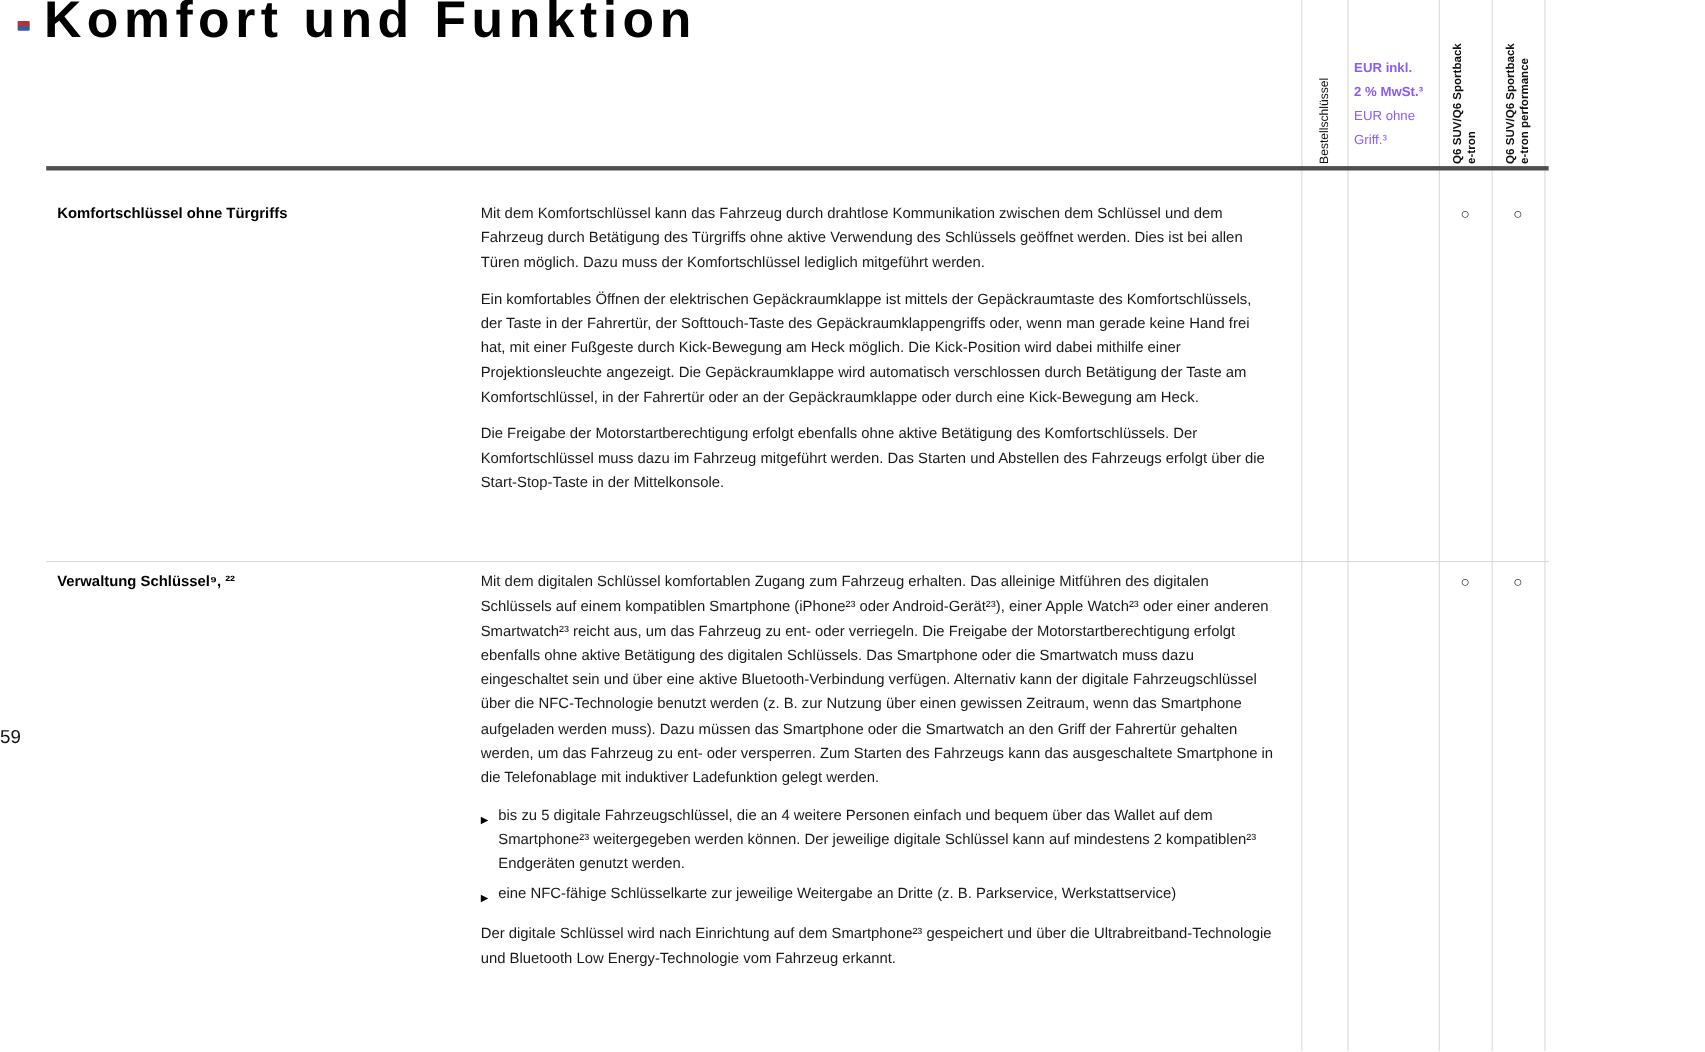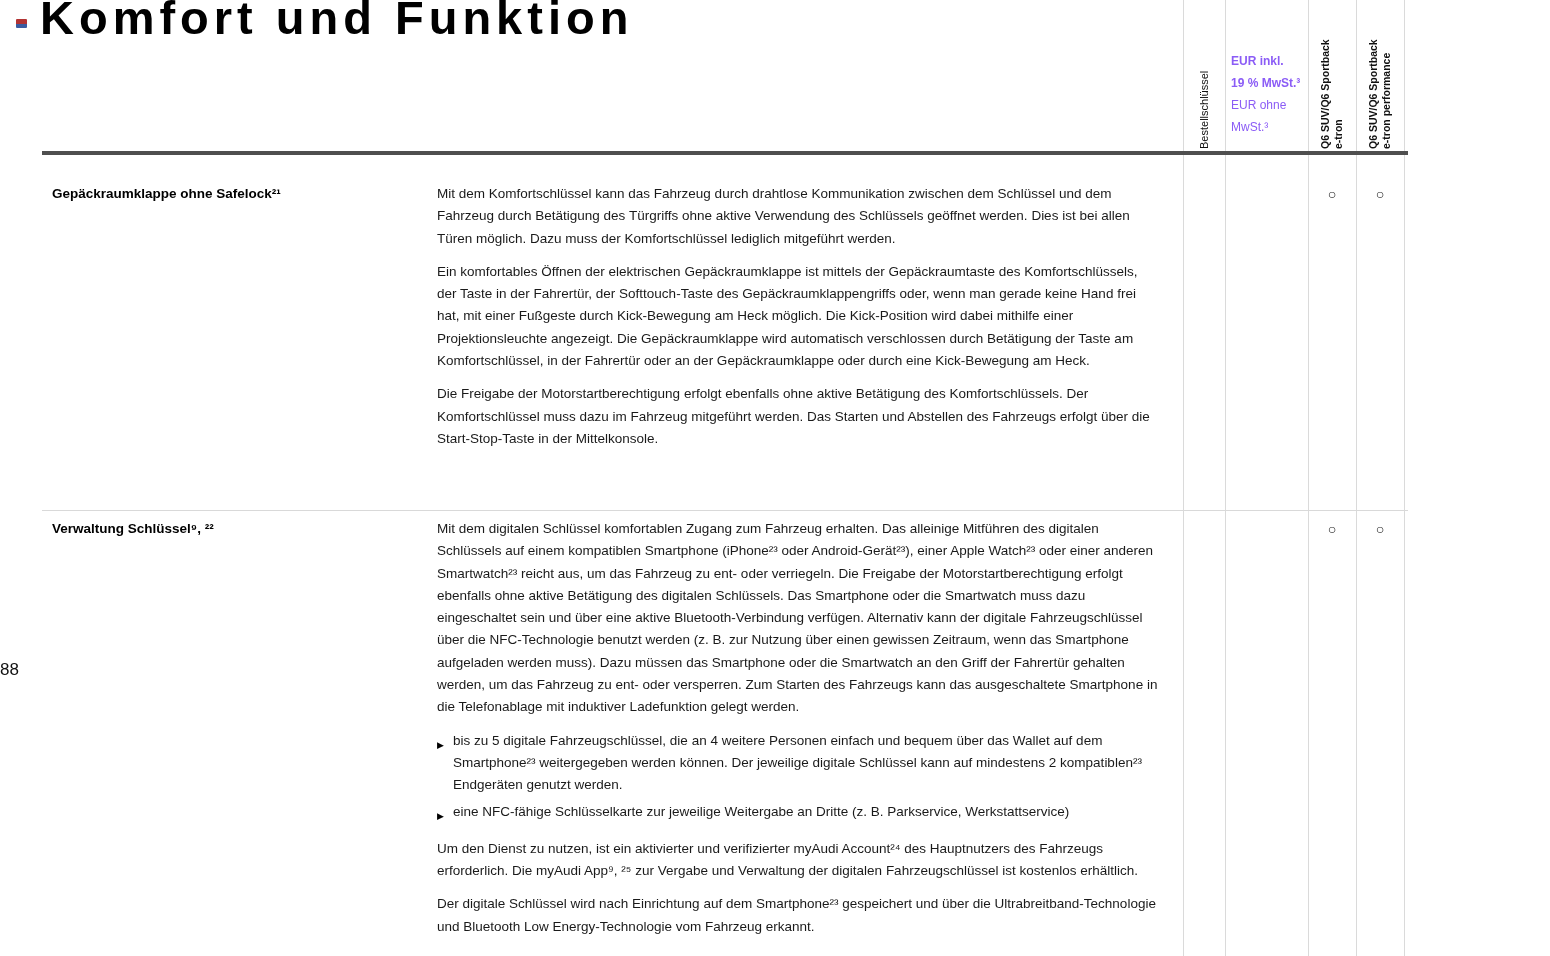--- a/index.html
+++ b/index.html
@@ -68,43 +68,43 @@
 </style>
 </head>
 <body>
 
 <div class="page">
 
   <div class="corner-icon"></div>
 
   <h1 class="title">Komfort und Funktion</h1>
 
-  <div class="page-number">88</div>
+  <div class="page-number">59</div>
 
   <div class="vline" style="left:1183px"></div>
   <div class="vline" style="left:1225px"></div>
   <div class="vline" style="left:1308px"></div>
   <div class="vline" style="left:1356px"></div>
   <div class="vline" style="left:1404px"></div>
   <div class="vline" style="left:1452px"></div>
   <div class="vline" style="left:1500px"></div>
   <div class="vline" style="left:1548px"></div>
 
   <div class="header-rule"></div>
   <div class="row-divider" style="top:510px"></div>
 
   <div class="vertical-header" style="left:1183px;width:42px">
     <span class="vtext regular">Bestellschlüssel</span>
   </div>
 
   <div class="price-header">
     <div class="bold">EUR inkl.</div>
-    <div class="bold">19 % MwSt.³</div>
+    <div class="bold">2 % MwSt.³</div>
     <div>EUR ohne</div>
-    <div>MwSt.³</div>
+    <div>Griff.³</div>
   </div>
 
   <div class="vertical-header" style="left:1308px;width:48px">
     <span class="vtext bold">Q6 SUV/Q6 Sportback
 e-tron</span>
   </div>
   <div class="vertical-header" style="left:1356px;width:48px">
     <span class="vtext bold">Q6 SUV/Q6 Sportback
 e-tron performance</span>
   </div>
@@ -115,21 +115,21 @@
   <div class="vertical-header" style="left:1452px;width:48px">
     <span class="vtext bold">Q6 SUV/Q6 Sportback
 S line business e-tron</span>
   </div>
   <div class="vertical-header" style="left:1500px;width:48px">
     <span class="vtext bold">SQ6 SUV/
 SQ6 Sportback e-tron</span>
   </div>
 
   <section class="row" style="top:183px">
-    <div class="feature">Gepäckraumklappe ohne Safelock²¹</div>
+    <div class="feature">Komfortschlüssel ohne Türgriffs</div>
     <div class="desc">
       <p>Mit dem Komfortschlüssel kann das Fahrzeug durch drahtlose Kommunikation zwischen dem Schlüssel und dem Fahrzeug durch Betätigung des Türgriffs ohne aktive Verwendung des Schlüssels geöffnet werden. Dies ist bei allen Türen möglich. Dazu muss der Komfortschlüssel lediglich mitgeführt werden.</p>
       <p>Ein komfortables Öffnen der elektrischen Gepäckraumklappe ist mittels der Gepäckraumtaste des Komfortschlüssels, der Taste in der Fahrertür, der Softtouch-Taste des Gepäckraumklappengriffs oder, wenn man gerade keine Hand frei hat, mit einer Fußgeste durch Kick-Bewegung am Heck möglich. Die Kick-Position wird dabei mithilfe einer Projektionsleuchte angezeigt. Die Gepäckraumklappe wird automatisch verschlossen durch Betätigung der Taste am Komfortschlüssel, in der Fahrertür oder an der Gepäckraumklappe oder durch eine Kick-Bewegung am Heck.</p>
       <p>Die Freigabe der Motorstartberechtigung erfolgt ebenfalls ohne aktive Betätigung des Komfortschlüssels. Der Komfortschlüssel muss dazu im Fahrzeug mitgeführt werden. Das Starten und Abstellen des Fahrzeugs erfolgt über die Start-Stop-Taste in der Mittelkonsole.</p>
     </div>
     <div class="marks">
       <span class="mark">○</span>
       <span class="mark">○</span>
       <span class="mark">○</span>
       <span class="mark">○</span>
@@ -144,21 +144,20 @@
       <ul class="bullets">
         <li>
           <span class="bullet-glyph">▶</span>
           <span class="bullet-text">bis zu 5 digitale Fahrzeugschlüssel, die an 4 weitere Personen einfach und bequem über das Wallet auf dem Smartphone²³ weitergegeben werden können. Der jeweilige digitale Schlüssel kann auf mindestens 2 kompatiblen²³ Endgeräten genutzt werden.</span>
         </li>
         <li>
           <span class="bullet-glyph">▶</span>
           <span class="bullet-text">eine NFC-fähige Schlüsselkarte zur jeweilige Weitergabe an Dritte (z. B. Parkservice, Werkstattservice)</span>
         </li>
       </ul>
-      <p>Um den Dienst zu nutzen, ist ein aktivierter und verifizierter myAudi Account²⁴ des Hauptnutzers des Fahrzeugs erforderlich. Die myAudi App⁹, ²⁵ zur Vergabe und Verwaltung der digitalen Fahrzeugschlüssel ist kostenlos erhältlich.</p>
       <p>Der digitale Schlüssel wird nach Einrichtung auf dem Smartphone²³ gespeichert und über die Ultrabreitband-Technologie und Bluetooth Low Energy-Technologie vom Fahrzeug erkannt.</p>
     </div>
     <div class="marks">
       <span class="mark">○</span>
       <span class="mark">○</span>
       <span class="mark">○</span>
       <span class="mark">○</span>
       <span class="mark">○</span>
     </div>
   </section>

